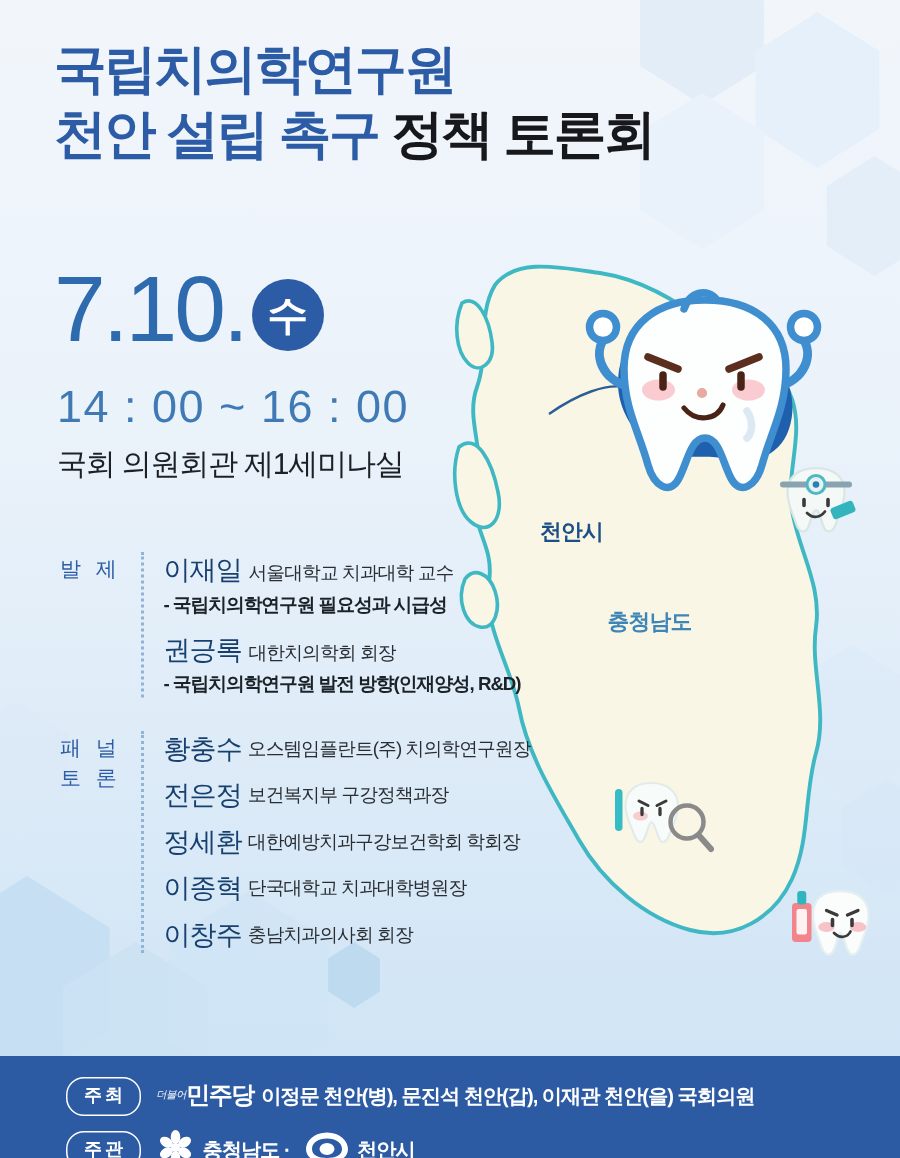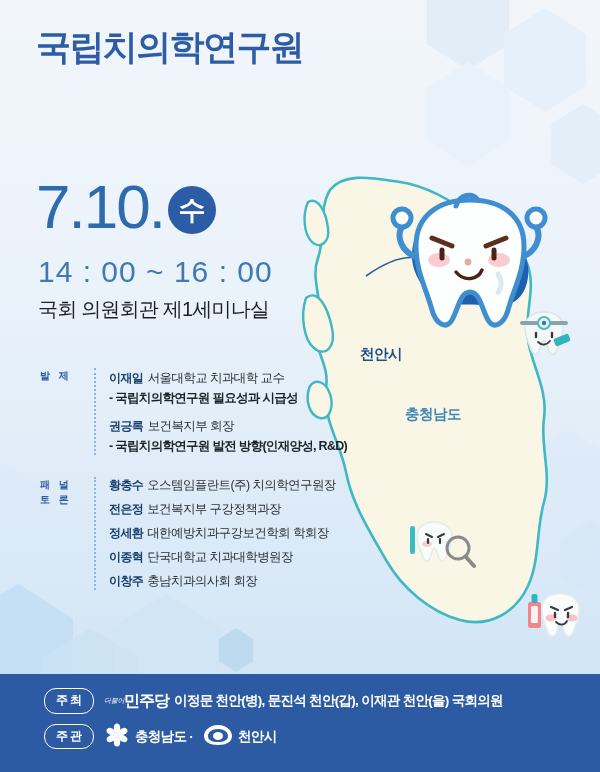--- a/index.html
+++ b/index.html
@@ -46,52 +46,52 @@
     margin-left:4px; margin-top:6px;
   }
   .time { position:absolute; left:38px; top:255px; font-size:30px; color:#3f7ab5; letter-spacing:1px; }
   .venue { position:absolute; left:38px; top:296px; font-size:20px; font-weight:normal; color:#1d2126; letter-spacing:-.8px; }
 
   
   .prog { position:absolute; left:40px; top:368px; width:360px; }
   .block { display:flex; position:relative; }
   .blk-label {
     width:50px; flex:0 0 50px;
-    color:#2d5ca6; font-weight:bold; font-size:10px;
+    color:#2d5ca6; font-weight:normal; font-size:14px;
     letter-spacing:3px; line-height:1.45; padding-top:1px;
   }
   .divider {
     flex:0 0 1px; margin:0 13px 0 4px;
     border-left:2px dotted #8fb4d8;
   }
   .blk-body { flex:1; }
 
   .pres-item { margin-bottom:9px; }
-  .pname { font-size:12px; font-weight:bold; color:#17406f; letter-spacing:-.6px; }
+  .pname { font-size:18px; font-weight:normal; color:#17406f; letter-spacing:-.6px; }
   .paff  { font-size:12.5px; color:#2a2e33; letter-spacing:-.6px; }
   .ptopic{ font-size:12.5px; font-weight:bold; color:#1b2228; letter-spacing:-.7px; margin-top:3px; }
 
   .panel-item { margin-bottom:7px; display:flex; align-items:center; flex-wrap:nowrap; }
   .chip {
     display:inline-block; margin-left:6px;
     background:#3ec0c8; color:#fff;
     font-size:8.5px; font-weight:bold;
     border-radius:9px; padding:2px 7px 2.5px;
     letter-spacing:-.3px;
   }
 
   
   .mapwrap { position:absolute; right:0; top:150px; width:300px; height:520px; }
   .maplabel { position:absolute; font-weight:bold; letter-spacing:-.5px; }
   .lbl-cheonan { left:60px; top:195px; font-size:14.5px; color:#1c4f86; }
   .lbl-chungnam{ left:105px; top:255px; font-size:14.5px; color:#3f86b8; }
 
   
   .footer {
-    position:absolute; left:0; bottom:0; width:600px; height:98px;
+    position:absolute; left:0; bottom:0; width:600px; height:68px;
     background:#2d5ba3; color:#fff;
     padding:14px 0 0 0;
   }
   .frow { display:flex; align-items:center; margin-bottom:9px; padding-left:44px; }
   .fbadge {
     border:1.6px solid #fff; border-radius:12px;
     font-size:12px; font-weight:bold; letter-spacing:2px;
     padding:3px 9px 3.5px 11px; margin-right:10px;
     white-space:nowrap;
   }
@@ -115,20 +115,24 @@
     <div class="hex" style="left:34px;top:628px;width:112px;height:120px;background:#cbe2f4;opacity:.8;"></div>
     <div class="hex" style="left:104px;top:594px;width:124px;height:134px;background:#cfe4f5;opacity:.7;"></div>
     <div class="hex" style="left:216px;top:628px;width:40px;height:44px;background:#b8d7ee;opacity:.8;"></div>
     <div class="hex" style="left:-30px;top:468px;width:82px;height:88px;background:#dbeaf7;opacity:.7;"></div>
     <div class="hex" style="left:520px;top:430px;width:96px;height:104px;background:#dceaf7;opacity:.65;"></div>
     <div class="hex" style="left:556px;top:520px;width:70px;height:76px;background:#d5e6f6;opacity:.6;"></div>
   </div>
 
   <div class="title-wrap">
     <div class="title-line t-blue">국립치의학연구원</div>
+    <div class="title-line">
+      <span class="t-blue">천안 설립 촉구</span>
+      <span class="t-dark">정책 토론회</span>
+    </div>
   </div>
 
 
   <div class="date-row">
     <span class="date-big">7.10.</span>
     <span class="daybadge">수</span>
   </div>
   <div class="time">14 : 00 ~ 16 : 00</div>
   <div class="venue">국회 의원회관 제1세미나실</div>
 
@@ -238,21 +242,21 @@
           <div>
             <span class="pname">이재일</span>
             <span class="paff">서울대학교 치과대학 교수</span>
           </div>
           <div class="ptopic">- 국립치의학연구원 필요성과 시급성</div>
         </div>
 
         <div class="pres-item" style="margin-bottom:0;">
           <div>
             <span class="pname">권긍록</span>
-            <span class="paff">보건복지부 회장</span>
+            <span class="paff">대한치의학회 회장</span>
           </div>
           <div class="ptopic">- 국립치의학연구원 발전 방향(인재양성, R&amp;D)</div>
         </div>
 
       </div>
     </div>
 
     <div class="block">
       <div class="blk-label">
         <div>패 널</div>

